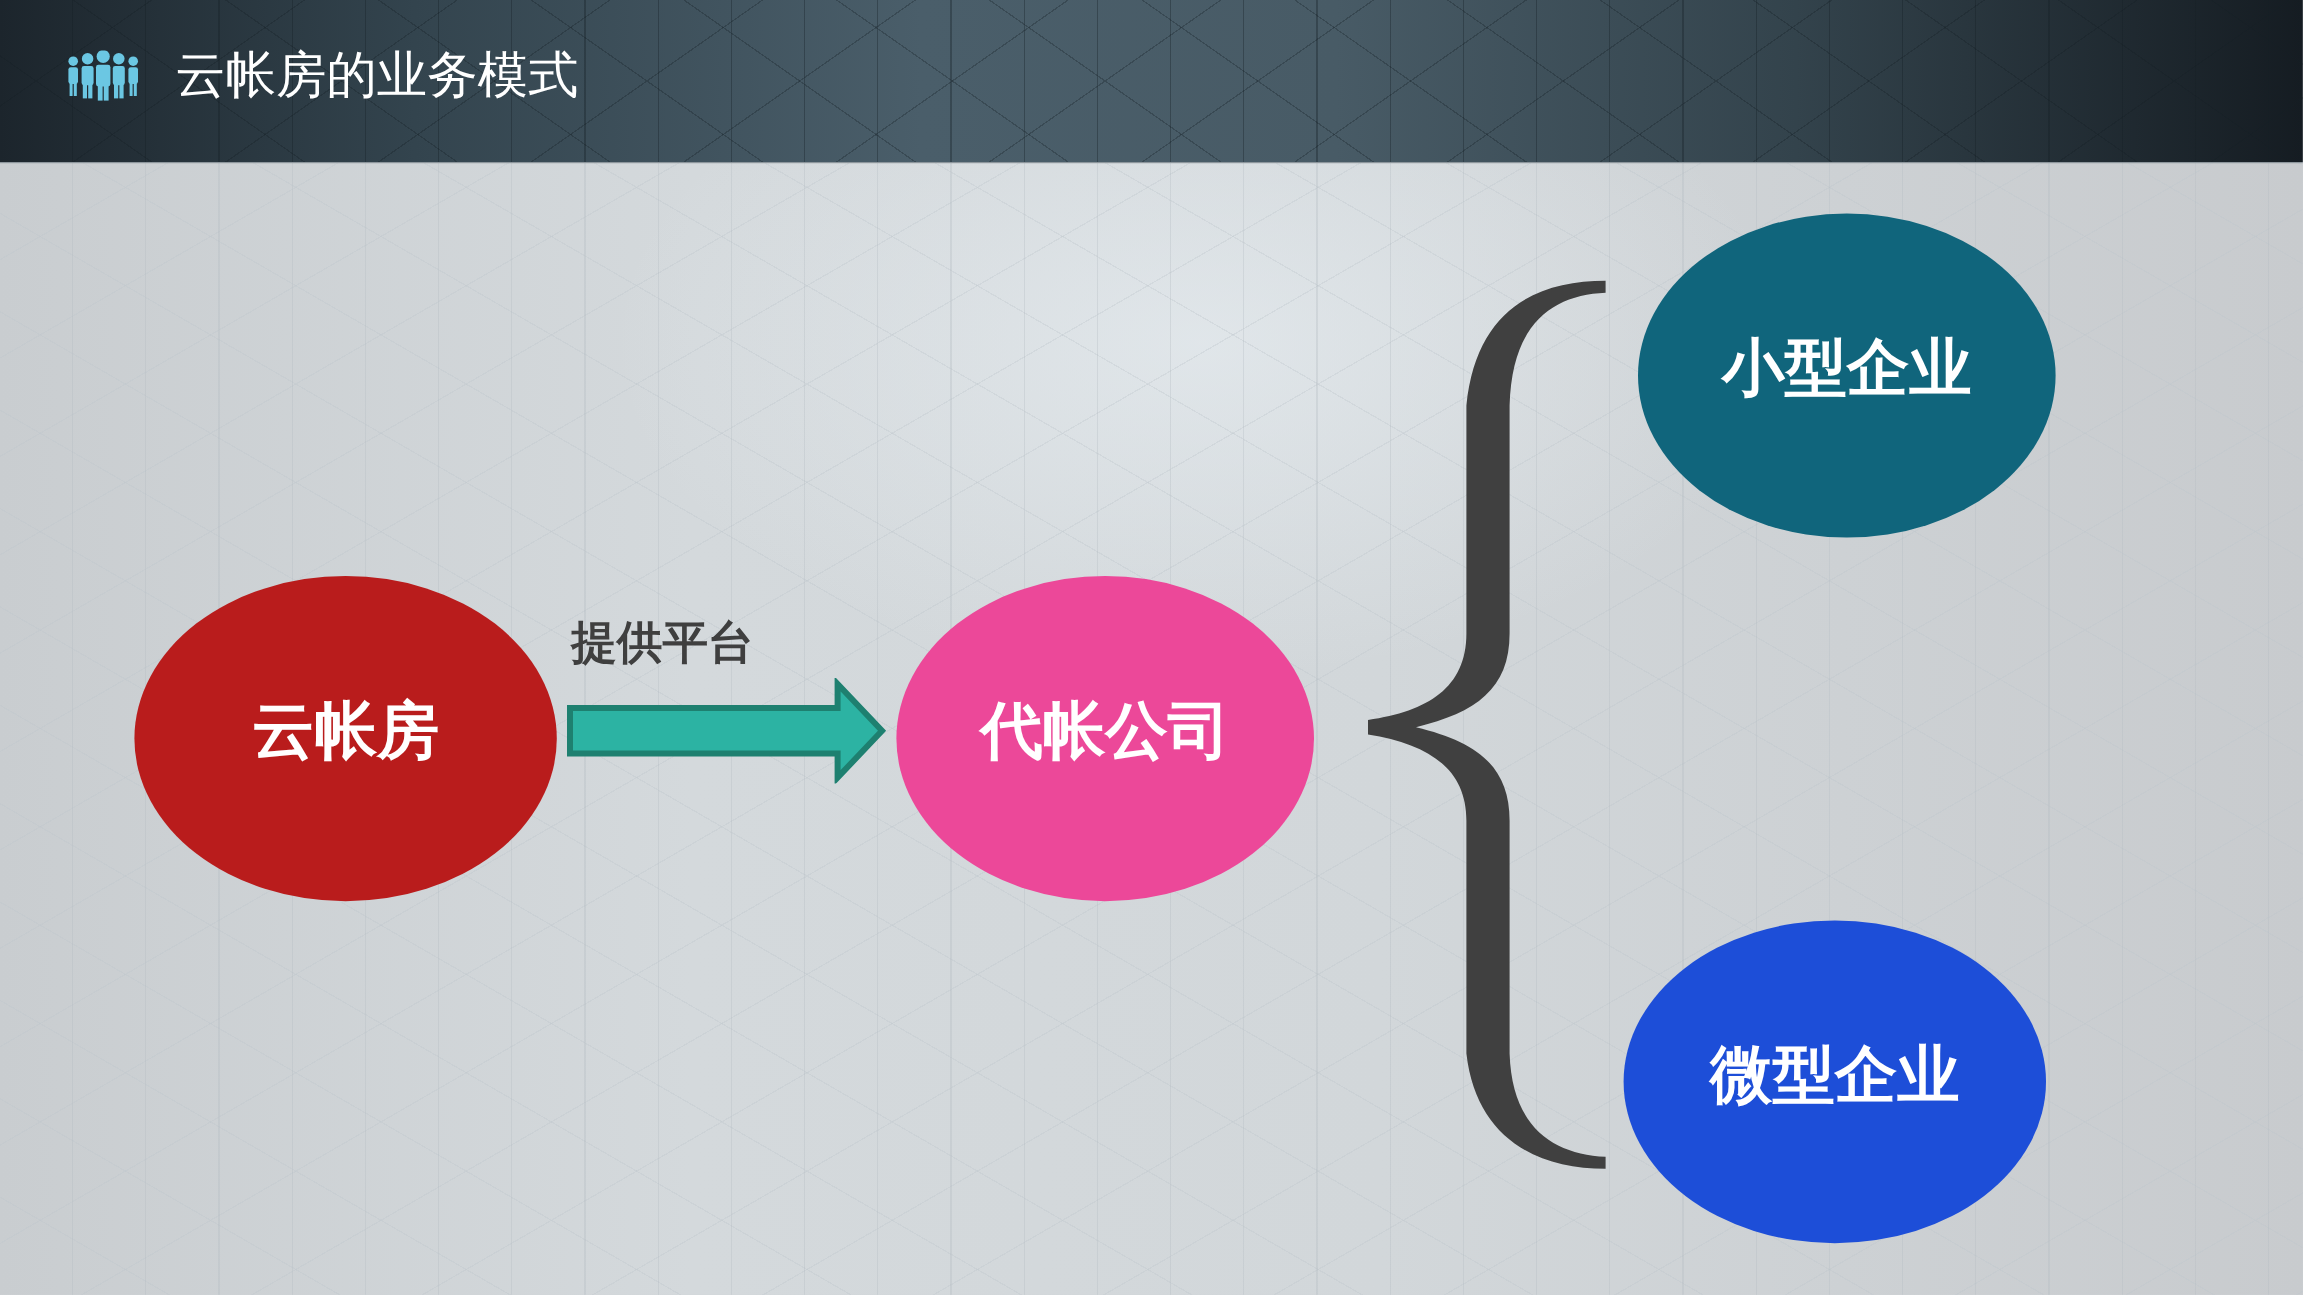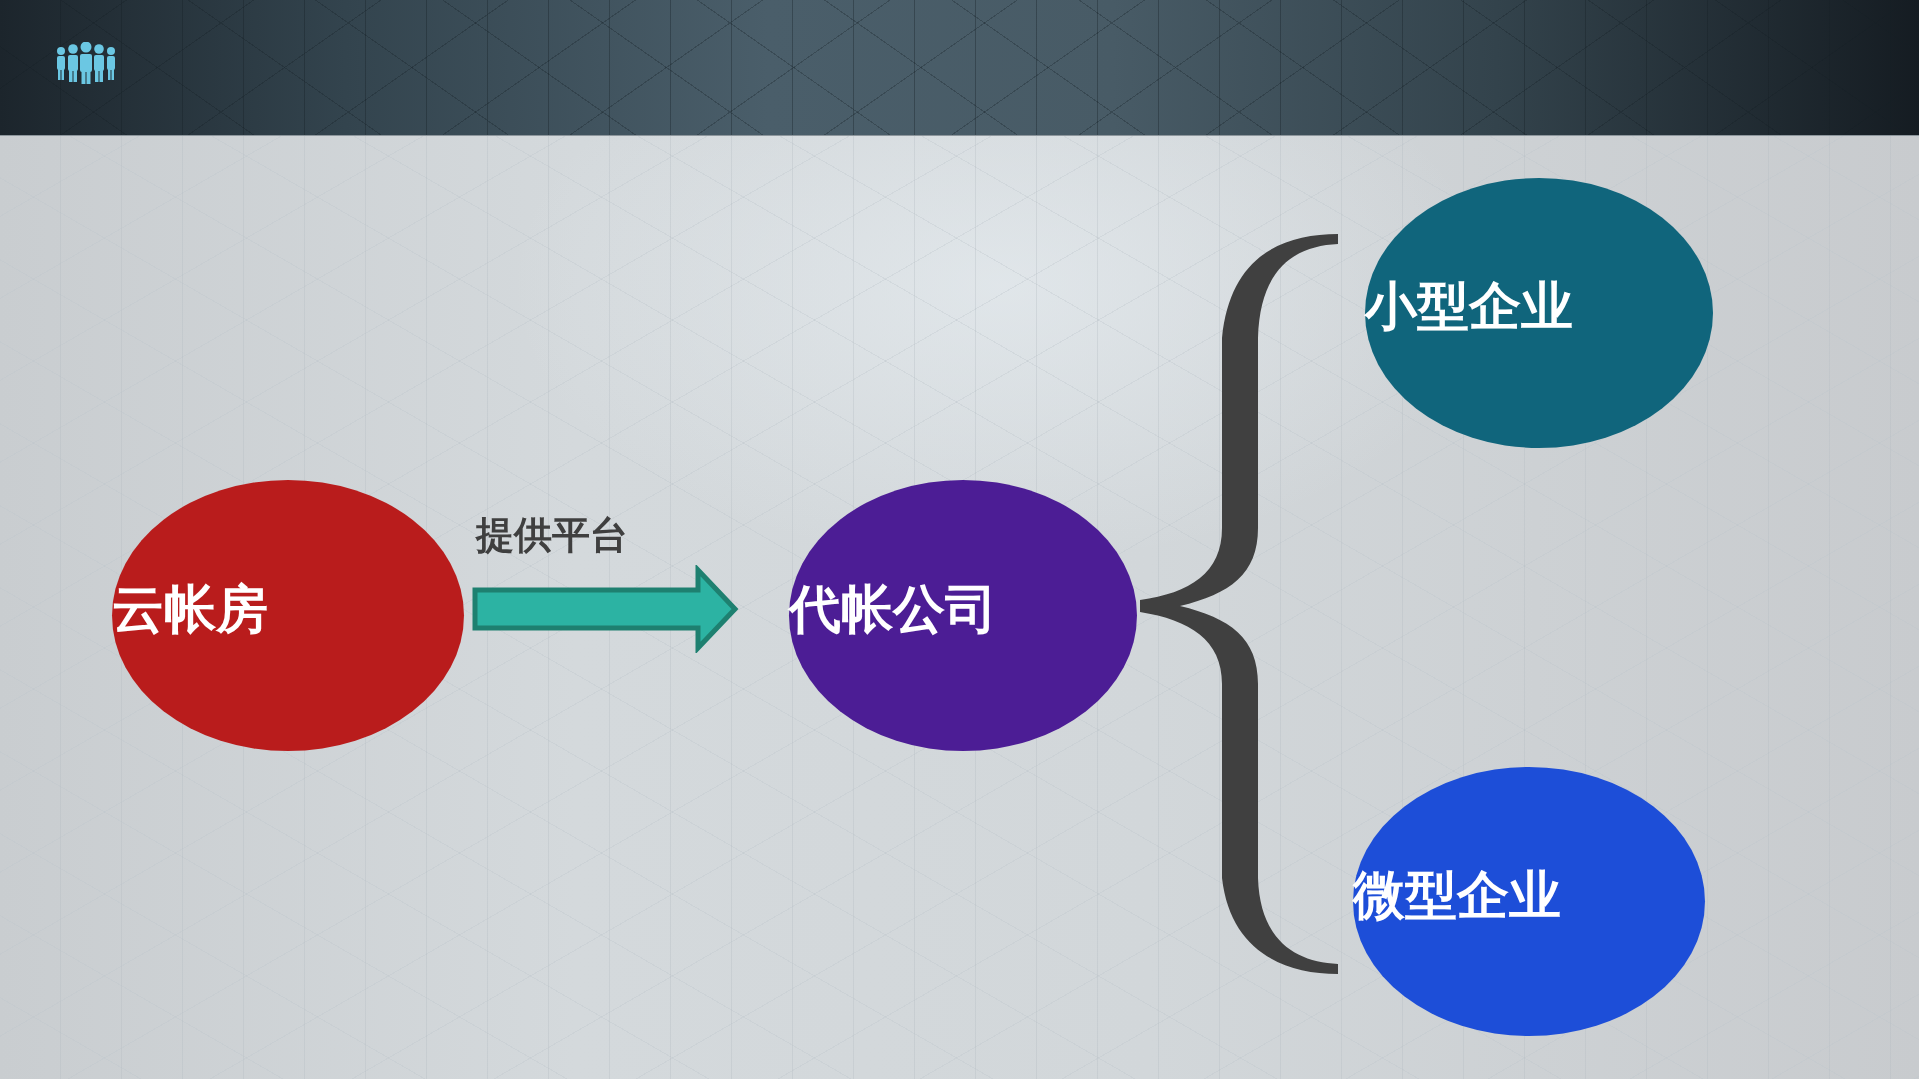--- a/index.html
+++ b/index.html
@@ -27,21 +27,21 @@
       border-bottom: 1px solid #8d969c;
     }
     .header-icon { position: absolute; left: 55px; top: 42px; width: 62px; height: 42px; }
     .header-title {
       position: absolute; left: 146px; top: 36px;
       font-size: 42px; color: #ffffff; letter-spacing: 0px; line-height: 54px;
       white-space: nowrap;
     }
     .node {
       position: absolute; border-radius: 50%;
-      display: flex; align-items: center; justify-content: flex-start;
+      display: flex; align-items: center; justify-content: center;
       color: #ffffff; font-weight: bold; font-size: 52px; white-space: nowrap;
     }
     .node span { margin-top: -12px; }
     .arrow-label {
       position: absolute; left: 476px; top: 510px;
       font-size: 38px; font-weight: bold; color: #3f3f3f; white-space: nowrap;
     }
     .arrow { position: absolute; left: 470px; top: 565px; width: 272px; height: 88px; }
     .brace { position: absolute; left: 1130px; top: 228px; width: 220px; height: 752px; }
   </style>
@@ -72,33 +72,34 @@
       <rect x="39" y="13" width="10" height="16" rx="2"></rect>
       <rect x="40" y="27" width="3.5" height="13"></rect>
       <rect x="44.5" y="27" width="3.5" height="13"></rect>
 
       <circle cx="56" cy="9" r="4"></circle>
       <rect x="52" y="14" width="8" height="14" rx="2"></rect>
       <rect x="53" y="26" width="2.5" height="12"></rect>
       <rect x="56.5" y="26" width="2.5" height="12"></rect>
     </g>
   </svg>
+  <div class="header-title">云帐房的业务模式</div>
 </div>
 
 <div class="node" style="left:112px; top:480px; width:352px; height:271px; background:#b91c1c;">
   <span>云帐房</span>
 </div>
 
 <div class="arrow-label">提供平台</div>
 
 <svg class="arrow" viewBox="0 0 272 88">
   <polygon points="5,25 228,25 228,5 265,44 228,83 228,63 5,63" fill="#2CB3A3" stroke="#1E8070" stroke-width="5" stroke-linejoin="miter"></polygon>
 </svg>
 
-<div class="node" style="left:789px; top:480px; width:348px; height:271px; background:#4c1d95;">
+<div class="node" style="left:747px; top:480px; width:348px; height:271px; background:#ec4899;">
   <span>代帐公司</span>
 </div>
 
 <svg class="brace" viewBox="0 0 220 752">
   <path fill="#404040" d="
     M208,6
     C150,6 100,30 92,110
     L92,300
     C92,345 60,365 10,372
     L10,384

